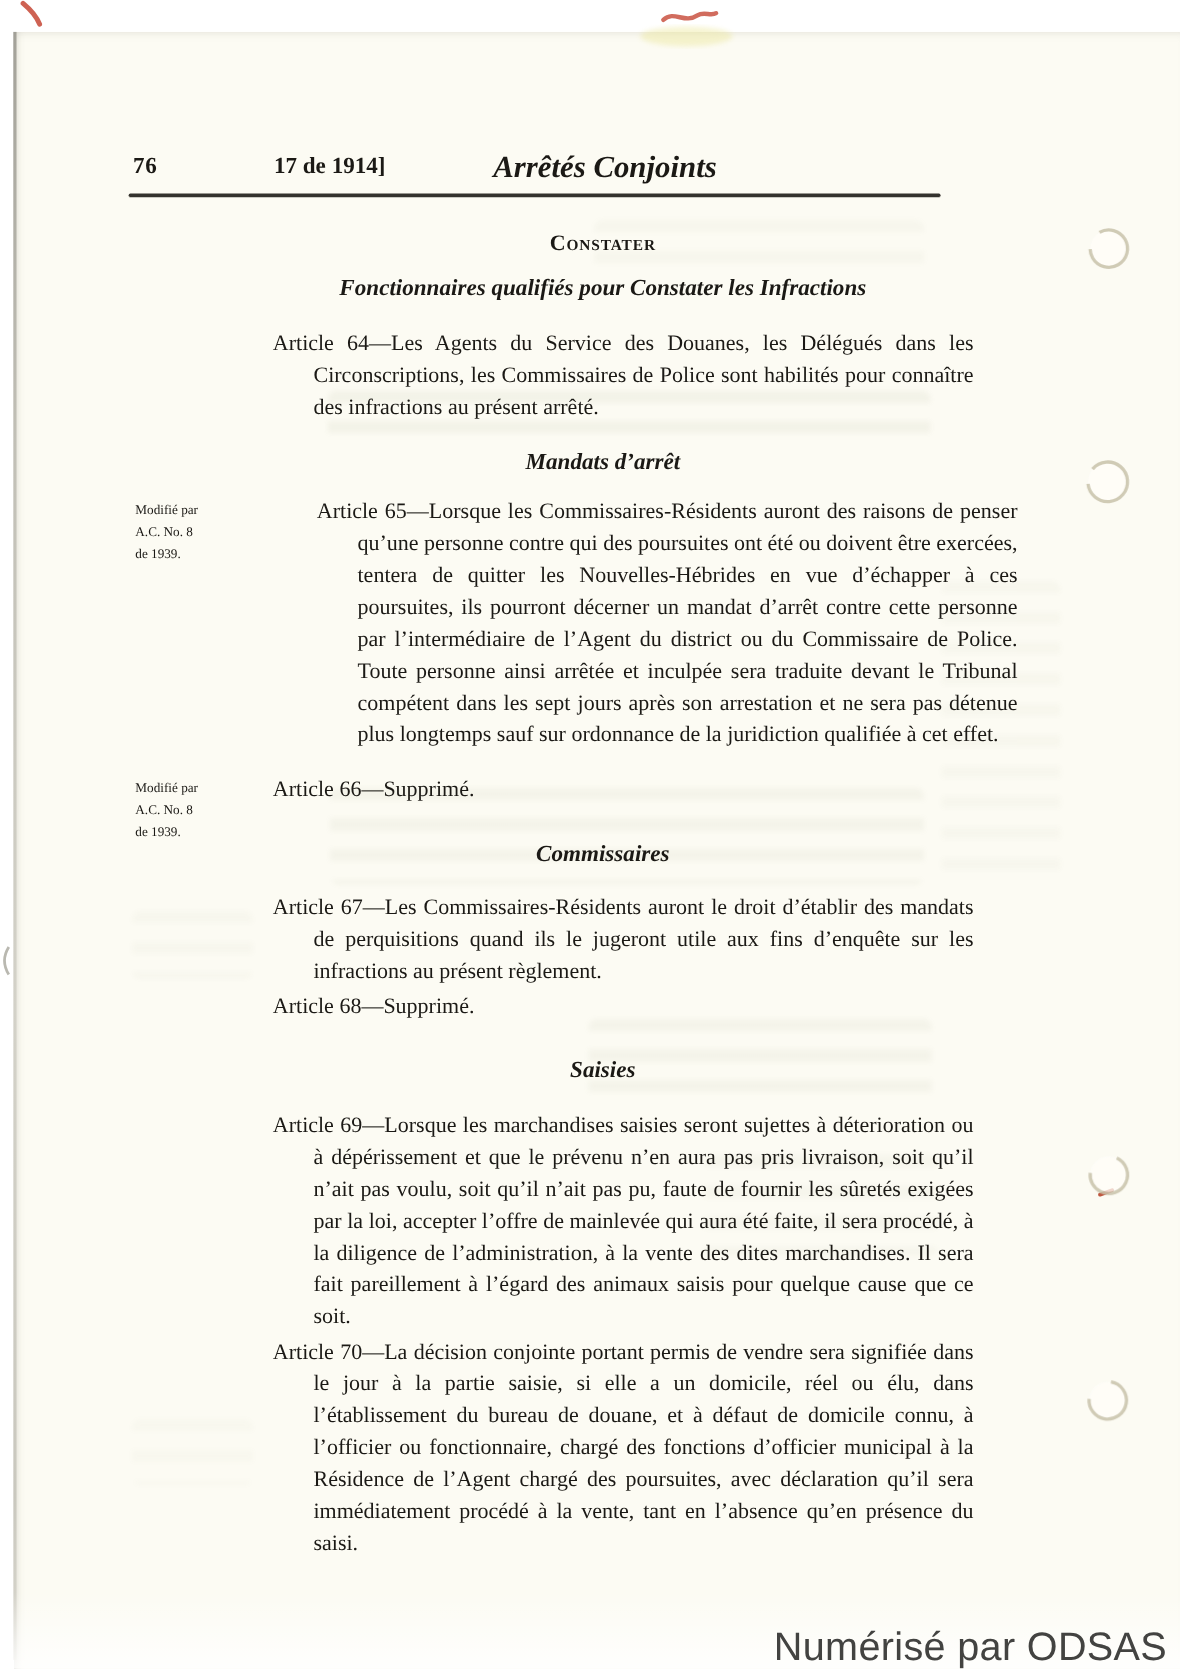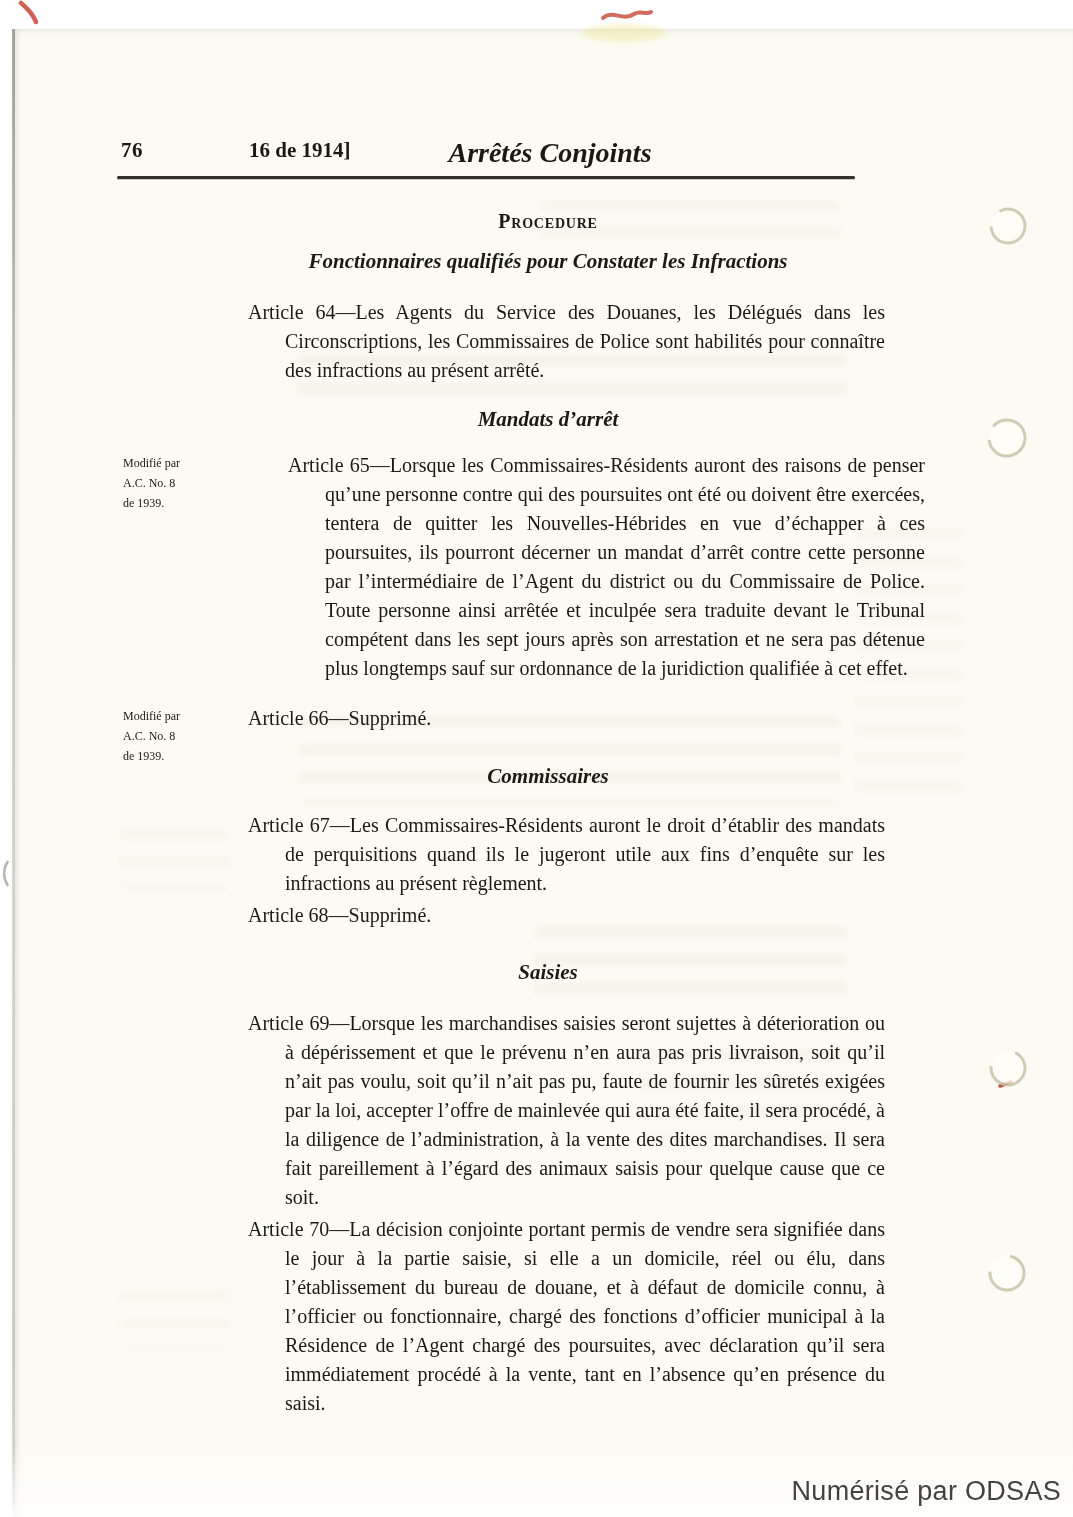--- a/index.html
+++ b/index.html
@@ -42,21 +42,21 @@
   #art69{top:1009px;}
   #art70{top:1215px;}
 
   
   .margin-note{position:absolute;left:123px;width:112px;font-size:12px;line-height:20px;}
   #note1{top:453px;}
   #note2{top:706px;}
 
   
   .watermark{position:absolute;right:12px;top:1476px;font-family:"Liberation Sans","DejaVu Sans",sans-serif;
-             font-size:27px;color:#434341;letter-spacing:.3px;}
+             font-size:36px;color:#434341;letter-spacing:.3px;}
 
   
   .ghost{position:absolute;filter:blur(2.5px);border-radius:8px;
          background:repeating-linear-gradient(180deg,rgba(148,153,118,.14) 0 11px,rgba(148,153,118,0) 11px 28px);}
   #g0{left:540px;top:200px;width:300px;height:50px;opacity:.35;}
   #g1{left:298px;top:355px;width:548px;height:45px;opacity:.6;}
   #g2{left:300px;top:716px;width:540px;height:88px;opacity:.5;}
   #g3{left:535px;top:926px;width:312px;height:80px;opacity:.5;}
   #g4{left:640px;top:1050px;width:212px;height:92px;opacity:.4;}
   #g5{left:856px;top:528px;width:108px;height:280px;opacity:.3;}
@@ -74,25 +74,25 @@
 <div class="ghost" id="g0"></div>
 <div class="ghost" id="g1"></div>
 <div class="ghost" id="g2"></div>
 <div class="ghost" id="g3"></div>
 <div class="ghost" id="g4"></div>
 <div class="ghost" id="g5"></div>
 <div class="ghost" id="g6"></div>
 <div class="ghost" id="g7"></div>
 
 <div class="pageno">76</div>
-<div class="citation">16 de 1914]</div>
+<div class="citation">17 de 1914]</div>
 <div class="runtitle">Arrêtés Conjoints</div>
 <div class="rule"></div>
 
-<div class="center-head head-proc">Procedure</div>
+<div class="center-head head-proc">Constater</div>
 <div class="center-head sec-head" id="h-fonct">Fonctionnaires qualifiés pour Constater les Infractions</div>
 <div class="center-head sec-head" id="h-mandats">Mandats d’arrêt</div>
 <div class="center-head sec-head" id="h-perq">Commissaires</div>
 <div class="center-head sec-head" id="h-saisies">Saisies</div>
 
 <div class="margin-note" id="note1">
   <div>Modifié par</div>
   <div>A.C. No. 8</div>
   <div>de 1939.</div>
 </div>

